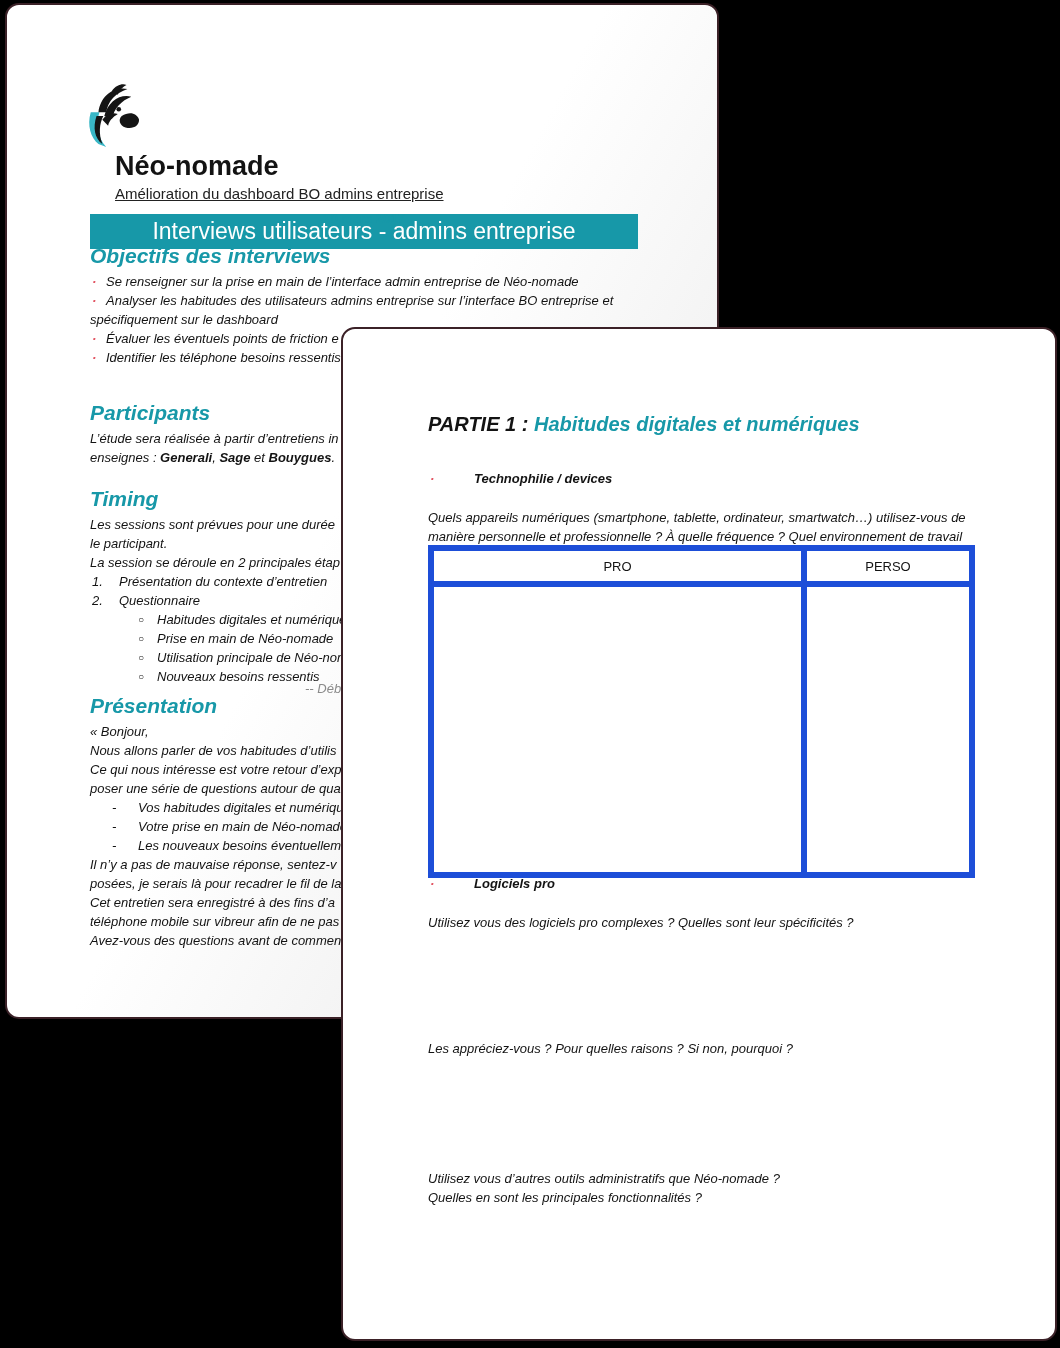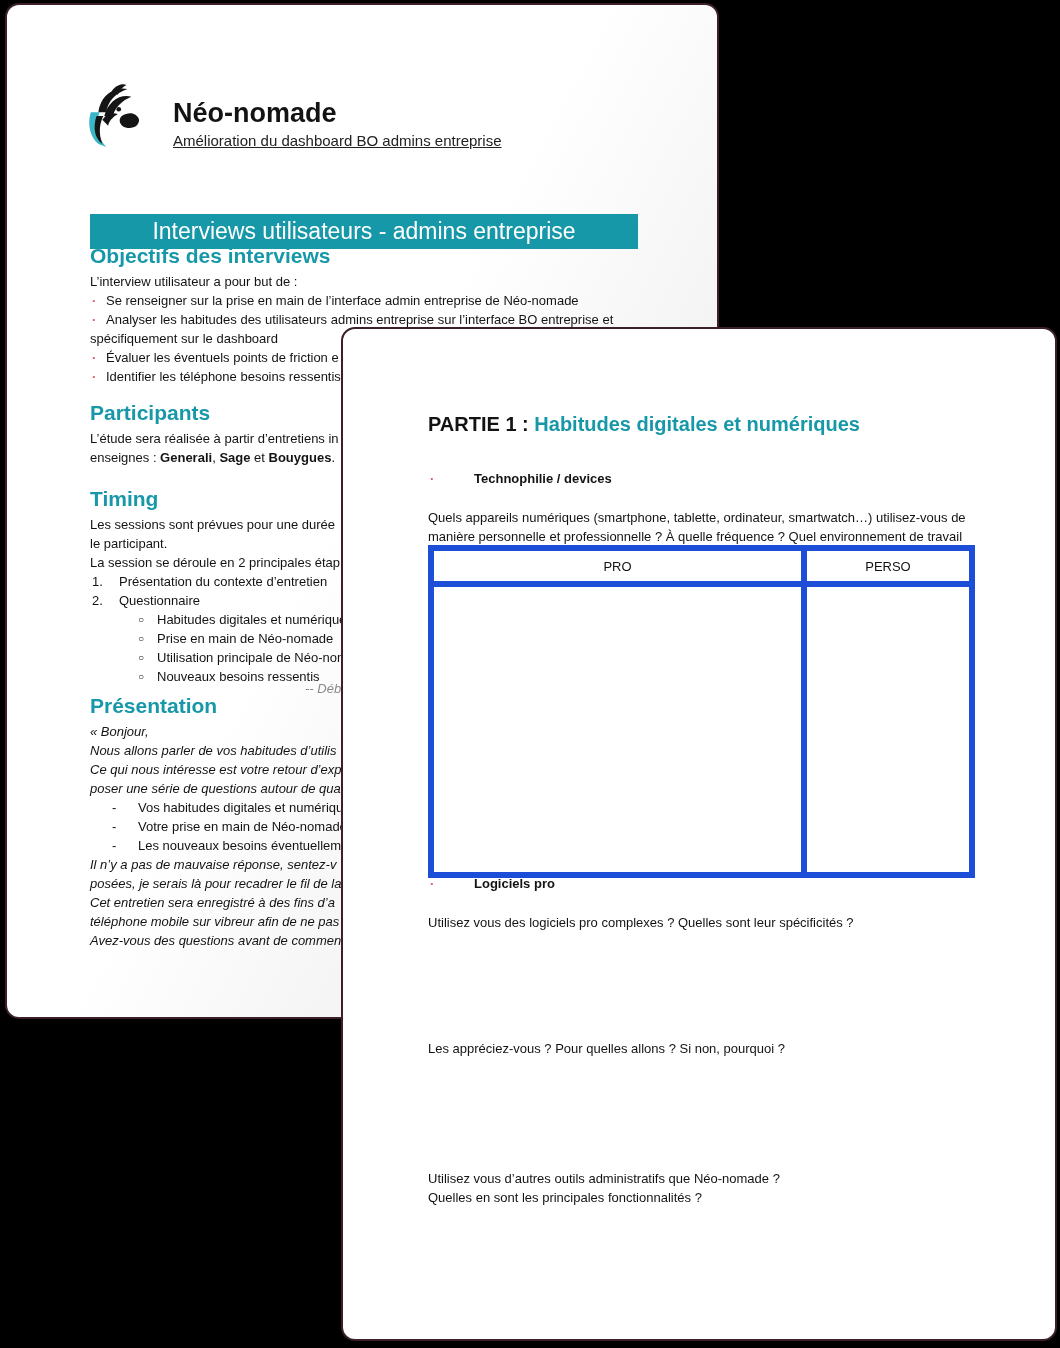--- a/index.html
+++ b/index.html
@@ -19,24 +19,24 @@
   }
   #page2 {
     left:341px; top:327px; width:716px; height:1014px; z-index:2;
     background:#ffffff;
     padding-left:44px;
   }
   .abs { position:absolute; }
   .col { left:83px; width:548px; }
   .body13 { font-size:13px; line-height:19px; color:#131313; }
   .it { font-style:italic; }
-  h1,h2,p { margin:0; padding:0; }
+  h1,h2,p { margin:0; padding:0;font-style:italic; }
 
   
-  .p1-head { display:flex; align-items:flex-end; }
+  .p1-head { display:flex; align-items:flex-start;flex-direction:column; }
   .logo-box { width:58px; height:66px; flex:0 0 58px; }
   .titles { margin-left:32px; padding-top:2px; }
   .doc-title { font-size:27px; font-weight:bold; color:#131313; line-height:30px; }
   .doc-subtitle { font-size:15px; color:#222; margin-top:4px;text-decoration:underline; }
 
   .banner {
     background:#1798a8; color:#fff; text-align:center;
     font-size:23px; line-height:35px; height:35px;
   }
   .date-line { text-align:center; font-size:13px; font-weight:bold; color:#1798a8; }
@@ -93,21 +93,20 @@
       <div class="doc-title">Néo-nomade</div>
       <div class="doc-subtitle">Amélioration du dashboard BO admins entreprise</div>
     </div>
   </div>
 
   <div class="abs col banner" style="top:166px;margin-top:43px;">Interviews utilisateurs - admins entreprise</div>
   <div class="abs col date-line" style="top:206px;">20 mars 2017</div>
 
   <div class="abs col body13" style="top:238px;">
     <h2 class="h2">Objectifs des interviews</h2>
-    <p>L’interview utilisateur a pour but de :</p>
     <p class="bullet"><span class="dot">·</span><span>Se renseigner sur la prise en main de l’interface admin entreprise de Néo-nomade</span></p>
     <p class="bullet"><span class="dot">·</span><span>Analyser les habitudes des utilisateurs admins entreprise sur l’interface BO entreprise et spécifiquement sur le dashboard</span></p>
     <p class="bullet"><span class="dot">·</span><span>Évaluer les éventuels points de friction e</span></p>
     <p class="bullet"><span class="dot">·</span><span>Identifier les téléphone besoins ressentis</span></p>
   </div>
 
   <div class="abs col body13" style="top:395px;">
     <h2 class="h2">Participants</h2>
     <p>L’étude sera réalisée à partir d’entretiens in</p>
     <p><span>enseignes : </span><span class="bold">Generali</span><span>, </span><span class="bold">Sage</span><span> et </span><span class="bold">Bouygues</span><span>.</span></p>
@@ -167,19 +166,19 @@
         <td></td>
       </tr>
     </tbody>
   </table>
 
   <div class="abs body13" style="left:85px; top:545px; width:547px;">
     <p class="q-label-row"><span class="dot">·</span><span class="q-label">Logiciels pro</span></p>
     <p class="q-text">Utilisez vous des logiciels pro complexes ? Quelles sont leur spécificités ?</p>
   </div>
 
-  <p class="abs body13" style="left:85px; top:710px; width:547px;">Les appréciez-vous ? Pour quelles allons ? Si non, pourquoi ?</p>
+  <p class="abs body13" style="left:85px; top:710px; width:547px;">Les appréciez-vous ? Pour quelles raisons ? Si non, pourquoi ?</p>
 
   <div class="abs body13" style="left:85px; top:840px; width:547px;">
     <p>Utilisez vous d’autres outils administratifs que Néo-nomade ?</p>
     <p>Quelles en sont les principales fonctionnalités ?</p>
   </div>
 </div>
 
 </body></html>

